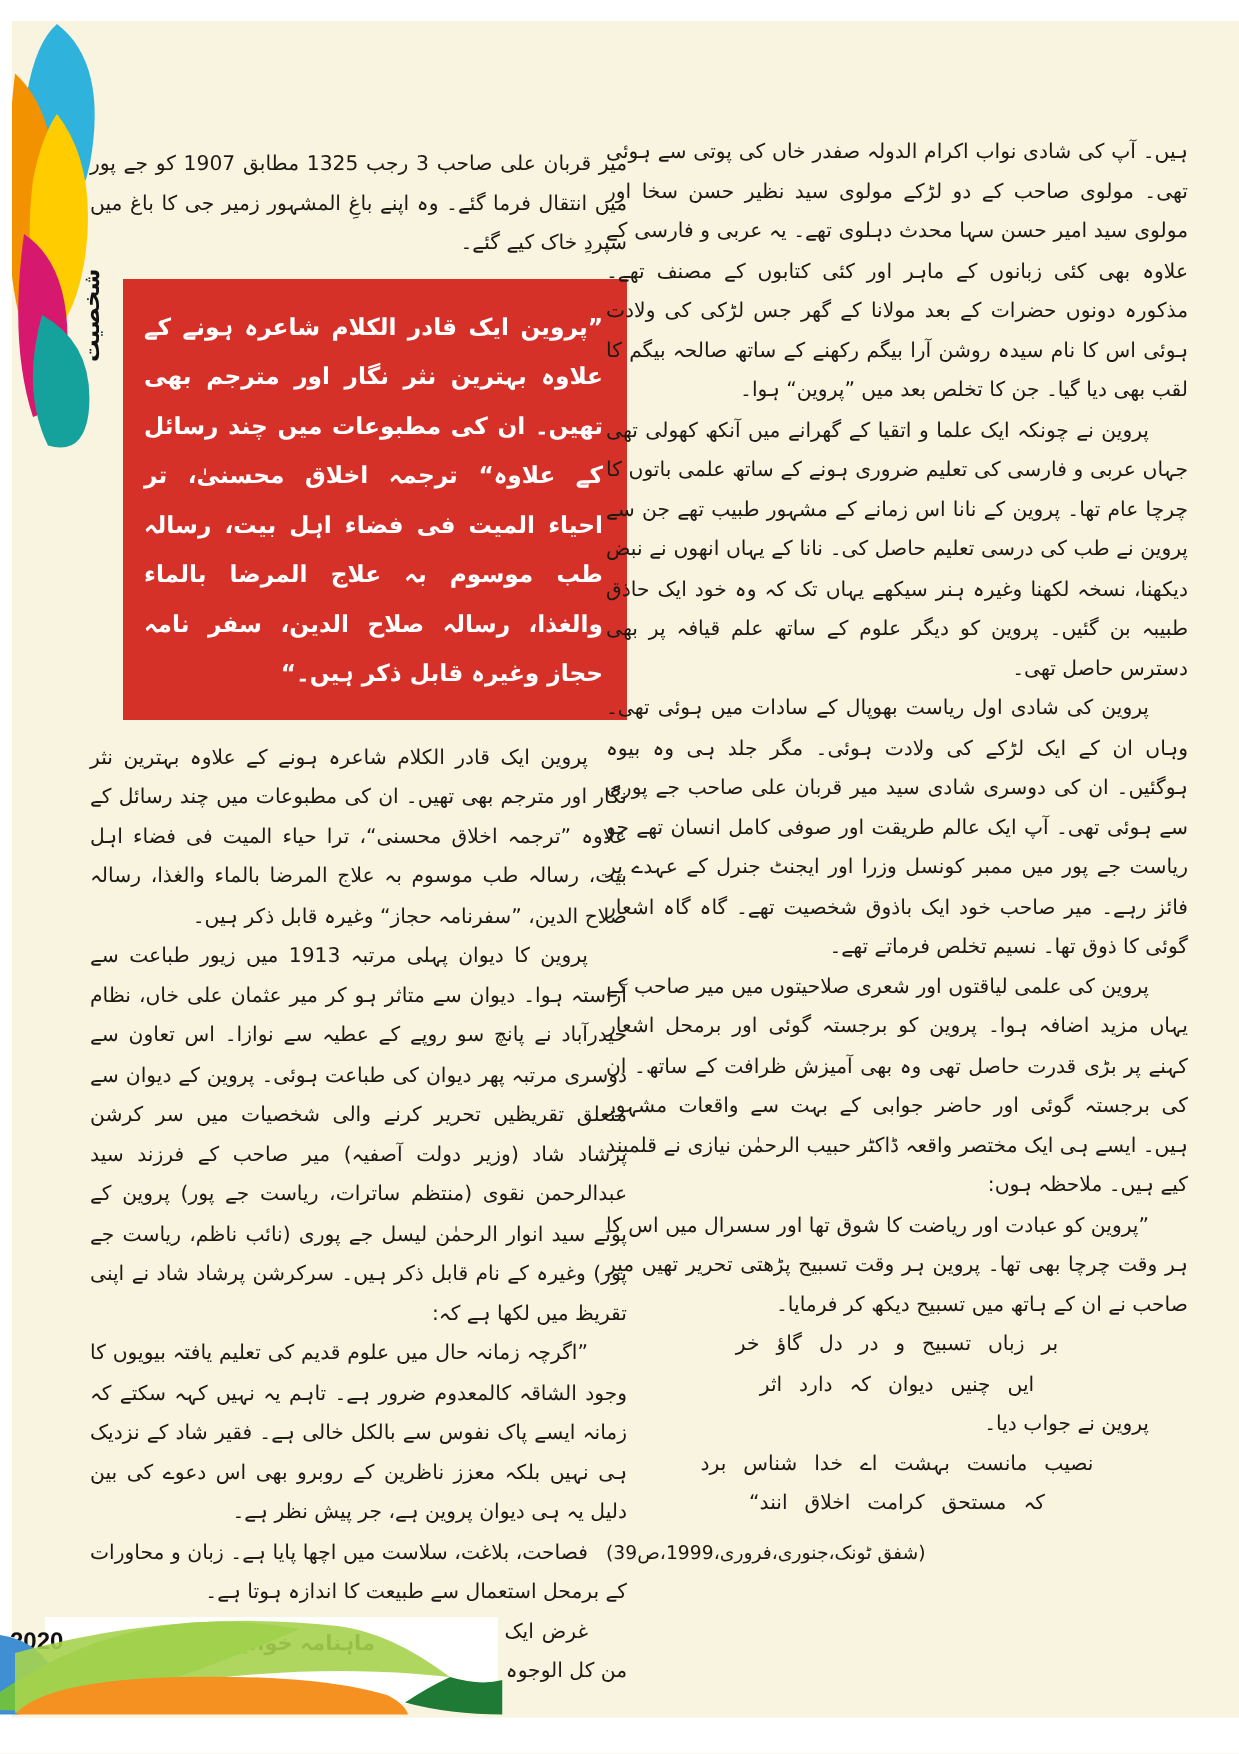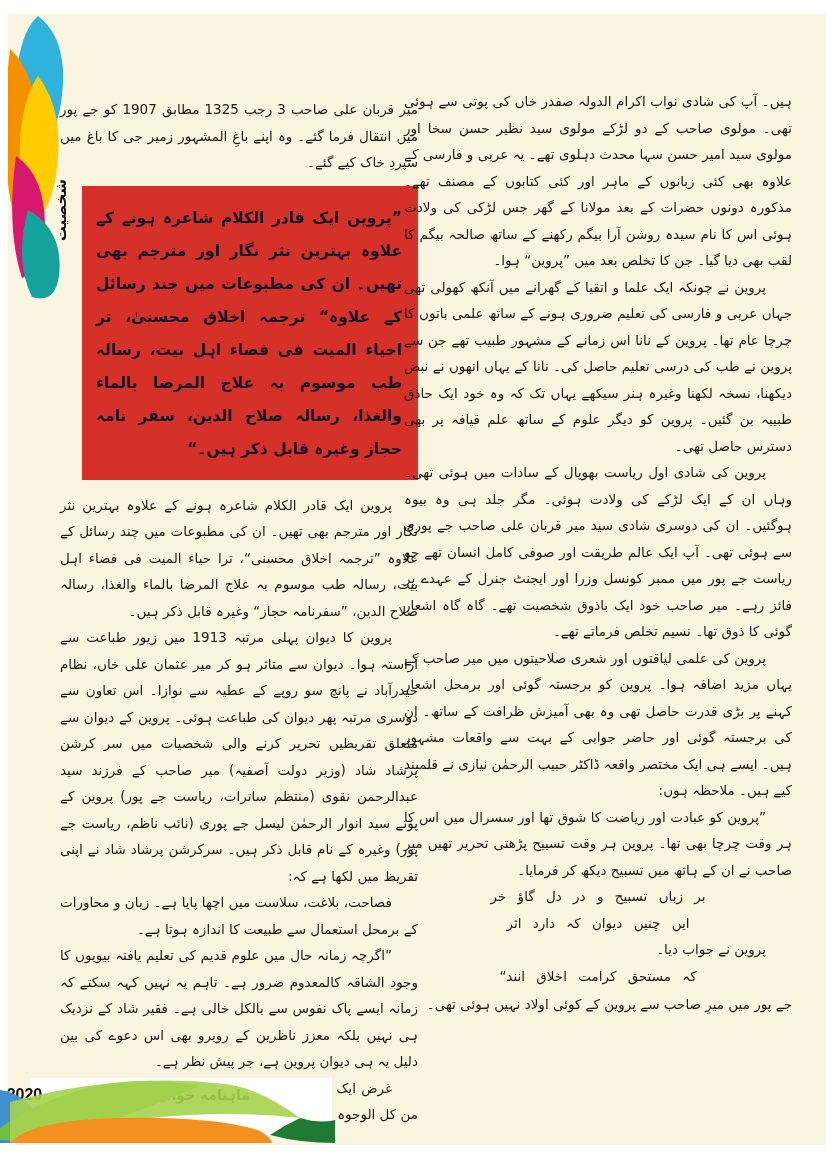--- a/index.html
+++ b/index.html
@@ -38,21 +38,21 @@
   }
   .col-left  { left:60px;  top:96px;  width:358px; }
   .col-right { left:404px; top:88px;  width:388px; }
   .para { text-indent:0; }
   .para.indent { text-indent:26px; }
   .pull-quote {
     background:#d63129;
     width:336px;
     margin:10px 0 12px auto;
     padding:16px 16px 14px 14px;
-    color:#0f172a;
+    color:#ffffff;
     font-weight:bold;
     font-size:15.5px;
     line-height:33px;
     text-align:justify;
   }
   .citation {
     text-align:left;
     font-size:12.5px;
     margin-top:6px;
   }
@@ -99,36 +99,37 @@
   <span>شخصیت</span>
 </div>
 
 <div class="col col-left">
   <p class="para">میر قربان علی صاحب 3 رجب 1325 مطابق 1907 کو جے پور میں انتقال فرما گئے۔ وہ اپنے باغِ المشہور زمیر جی کا باغ میں سپردِ خاک کیے گئے۔</p>
   <div class="pull-quote">
     <span>”پروین ایک قادر الکلام شاعرہ ہونے کے علاوہ بہترین نثر نگار اور مترجم بھی تھیں۔ ان کی مطبوعات میں چند رسائل کے علاوہ“ ترجمہ اخلاق محسنیٰ، تر احیاء المیت فی فضاء اہل بیت، رسالہ طب موسوم بہ علاج المرضا بالماء والغذا، رسالہ صلاح الدین، سفر نامہ حجاز وغیرہ قابل ذکر ہیں۔“</span>
   </div>
   <p class="para indent">پروین ایک قادر الکلام شاعرہ ہونے کے علاوہ بہترین نثر نگار اور مترجم بھی تھیں۔ ان کی مطبوعات میں چند رسائل کے علاوہ ”ترجمہ اخلاق محسنی“، ترا حیاء المیت فی فضاء اہل بیت، رسالہ طب موسوم بہ علاج المرضا بالماء والغذا، رسالہ صلاح الدین، ”سفرنامہ حجاز“ وغیرہ قابل ذکر ہیں۔</p>
   <p class="para indent">پروین کا دیوان پہلی مرتبہ 1913 میں زیور طباعت سے آراستہ ہوا۔ دیوان سے متاثر ہو کر میر عثمان علی خاں، نظام حیدرآباد نے پانچ سو روپے کے عطیہ سے نوازا۔ اس تعاون سے دوسری مرتبہ پھر دیوان کی طباعت ہوئی۔ پروین کے دیوان سے متعلق تقریظیں تحریر کرنے والی شخصیات میں سر کرشن پرشاد شاد (وزیر دولت آصفیہ) میر صاحب کے فرزند سید عبدالرحمن نقوی (منتظم ساترات، ریاست جے پور) پروین کے پوتے سید انوار الرحمٰن لیسل جے پوری (نائب ناظم، ریاست جے پور) وغیرہ کے نام قابل ذکر ہیں۔ سرکرشن پرشاد شاد نے اپنی تقریظ میں لکھا ہے کہ:</p>
+  <p class="para indent">”اگرچہ زمانہ حال میں علوم قدیم کی تعلیم یافتہ بیویوں کا وجود الشاقہ کالمعدوم ضرور ہے۔ تاہم یہ نہیں کہہ سکتے کہ زمانہ ایسے پاک نفوس سے بالکل خالی ہے۔ فقیر شاد کے نزدیک ہی نہیں بلکہ معزز ناظرین کے روبرو بھی اس دعوے کی بین دلیل یہ ہی دیوان پروین ہے، جر پیش نظر ہے۔</p>
   <p class="para indent">فصاحت، بلاغت، سلاست میں اچھا پایا ہے۔ زبان و محاورات کے برمحل استعمال سے طبیعت کا اندازہ ہوتا ہے۔</p>
-  <p class="para indent">”اگرچہ زمانہ حال میں علوم قدیم کی تعلیم یافتہ بیویوں کا وجود الشاقہ کالمعدوم ضرور ہے۔ تاہم یہ نہیں کہہ سکتے کہ زمانہ ایسے پاک نفوس سے بالکل خالی ہے۔ فقیر شاد کے نزدیک ہی نہیں بلکہ معزز ناظرین کے روبرو بھی اس دعوے کی بین دلیل یہ ہی دیوان پروین ہے، جر پیش نظر ہے۔</p>
   <p class="para indent">غرض ایک نامی شاعر کے لیے جن امور کی ضرورت ہے وہ من کل الوجوہ اس دیوان میں موجود ہیں۔“</p>
 </div>
 
 <div class="col col-right">
   <p class="para">ہیں۔ آپ کی شادی نواب اکرام الدولہ صفدر خاں کی پوتی سے ہوئی تھی۔ مولوی صاحب کے دو لڑکے مولوی سید نظیر حسن سخا اور مولوی سید امیر حسن سہا محدث دہلوی تھے۔ یہ عربی و فارسی کے علاوہ بھی کئی زبانوں کے ماہر اور کئی کتابوں کے مصنف تھے۔ مذکورہ دونوں حضرات کے بعد مولانا کے گھر جس لڑکی کی ولادت ہوئی اس کا نام سیدہ روشن آرا بیگم رکھنے کے ساتھ صالحہ بیگم کا لقب بھی دیا گیا۔ جن کا تخلص بعد میں ”پروین“ ہوا۔</p>
   <p class="para indent">پروین نے چونکہ ایک علما و اتقیا کے گھرانے میں آنکھ کھولی تھی جہاں عربی و فارسی کی تعلیم ضروری ہونے کے ساتھ علمی باتوں کا چرچا عام تھا۔ پروین کے نانا اس زمانے کے مشہور طبیب تھے جن سے پروین نے طب کی درسی تعلیم حاصل کی۔ نانا کے یہاں انھوں نے نبض دیکھنا، نسخہ لکھنا وغیرہ ہنر سیکھے یہاں تک کہ وہ خود ایک حاذق طبیبہ بن گئیں۔ پروین کو دیگر علوم کے ساتھ علم قیافہ پر بھی دسترس حاصل تھی۔</p>
   <p class="para indent">پروین کی شادی اول ریاست بھوپال کے سادات میں ہوئی تھی۔ وہاں ان کے ایک لڑکے کی ولادت ہوئی۔ مگر جلد ہی وہ بیوہ ہوگئیں۔ ان کی دوسری شادی سید میر قربان علی صاحب جے پوری سے ہوئی تھی۔ آپ ایک عالم طریقت اور صوفی کامل انسان تھے جو ریاست جے پور میں ممبر کونسل وزرا اور ایجنٹ جنرل کے عہدے پر فائز رہے۔ میر صاحب خود ایک باذوق شخصیت تھے۔ گاہ گاہ اشعار گوئی کا ذوق تھا۔ نسیم تخلص فرماتے تھے۔</p>
   <p class="para indent">پروین کی علمی لیاقتوں اور شعری صلاحیتوں میں میر صاحب کے یہاں مزید اضافہ ہوا۔ پروین کو برجستہ گوئی اور برمحل اشعار کہنے پر بڑی قدرت حاصل تھی وہ بھی آمیزش ظرافت کے ساتھ۔ ان کی برجستہ گوئی اور حاضر جوابی کے بہت سے واقعات مشہور ہیں۔ ایسے ہی ایک مختصر واقعہ ڈاکٹر حبیب الرحمٰن نیازی نے قلمبند کیے ہیں۔ ملاحظہ ہوں:</p>
   <p class="para indent">”پروین کو عبادت اور ریاضت کا شوق تھا اور سسرال میں اس کا ہر وقت چرچا بھی تھا۔ پروین ہر وقت تسبیح پڑھتی تحریر تھیں میر صاحب نے ان کے ہاتھ میں تسبیح دیکھ کر فرمایا۔</p>
   <p class="verse">بر زباں تسبیح و در دل گاؤ خر</p>
   <p class="verse">ایں چنیں دیوان کہ دارد اثر</p>
   <p class="para verse-link">پروین نے جواب دیا۔</p>
+  <p class="verse">نصیب مانست بہشت اے خدا شناس برد</p>
   <p class="verse">کہ مستحق کرامت اخلاق انند“</p>
-  <p class="para closing-line">جے پور میں میرِ صاحب سے پروین کے کوئی اولاد نہیں ہوئی تھی۔</p>
+  <p class="citation">(شفق ٹونک،جنوری،فروری،1999،ص39)</p>
 </div>
 
 <div class="footer-band"></div>
 <div class="footer-row">
   <span class="mag">ماہنامہ خواتین دنیا</span>
   <span class="month">اکتوبر</span>
   <span class="year">2020</span>
 
 </div>
 

